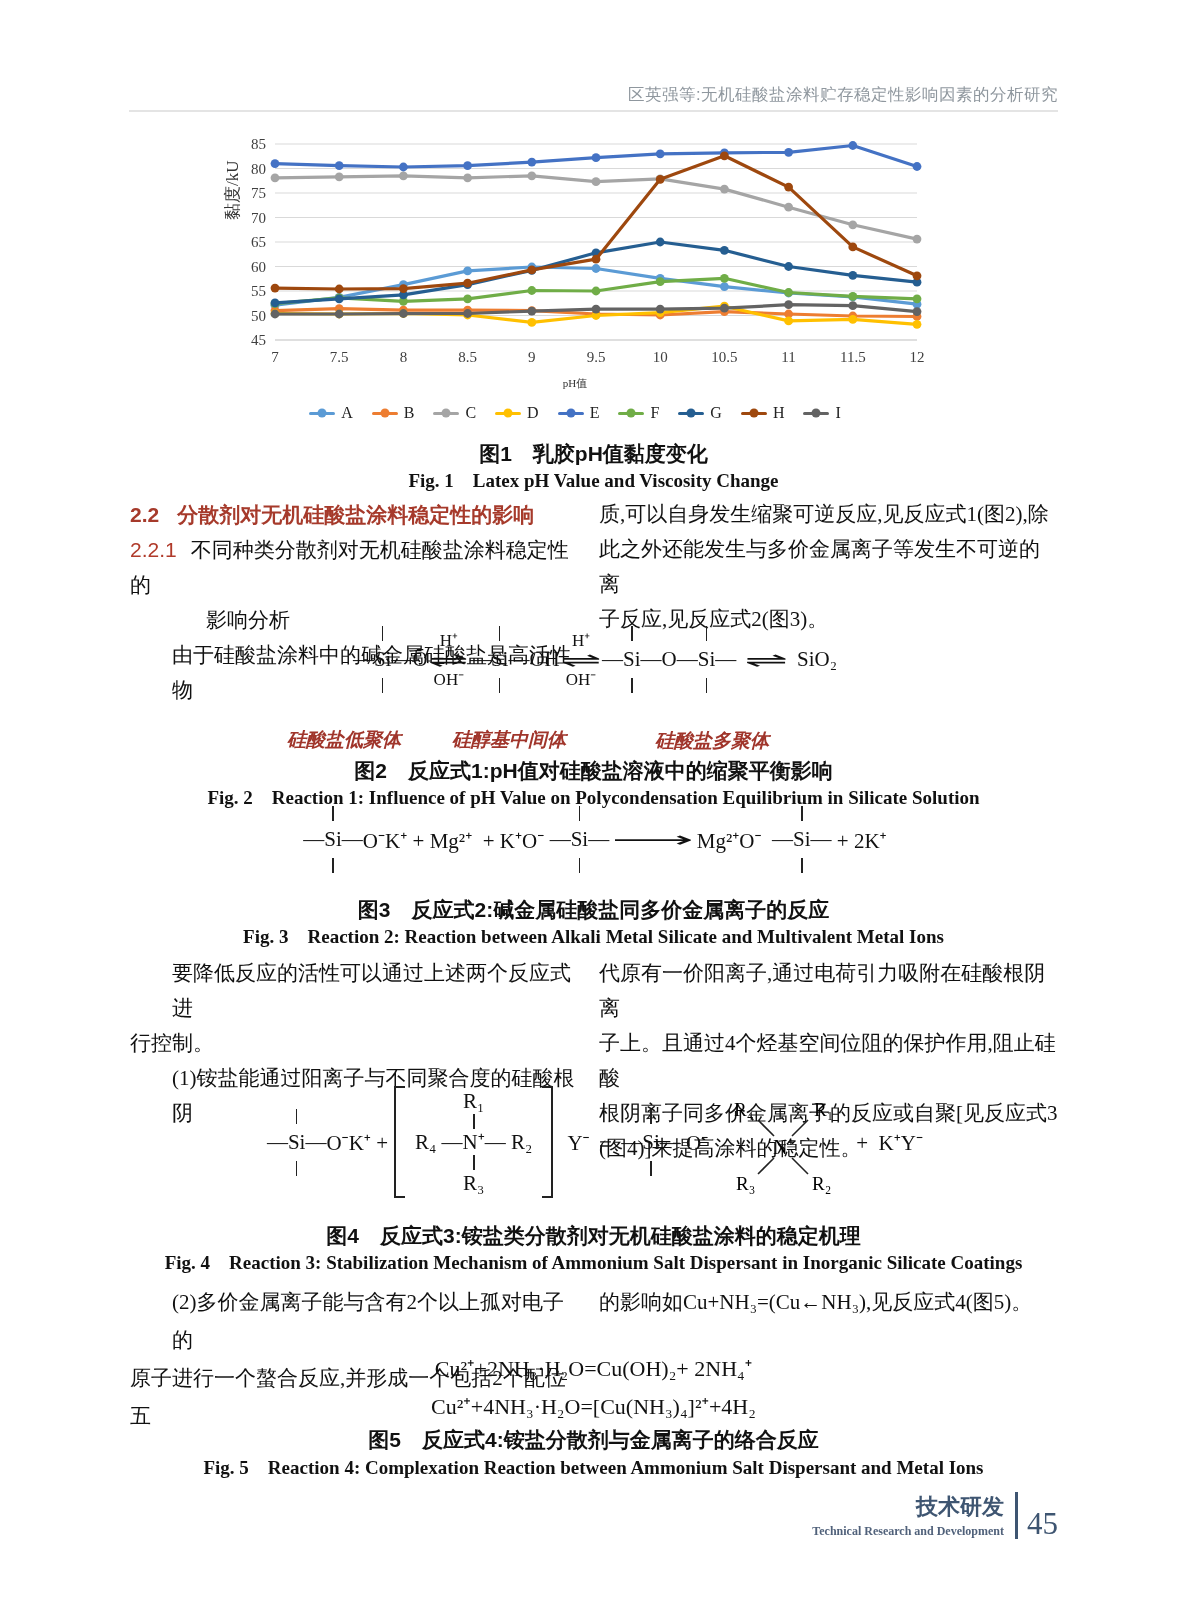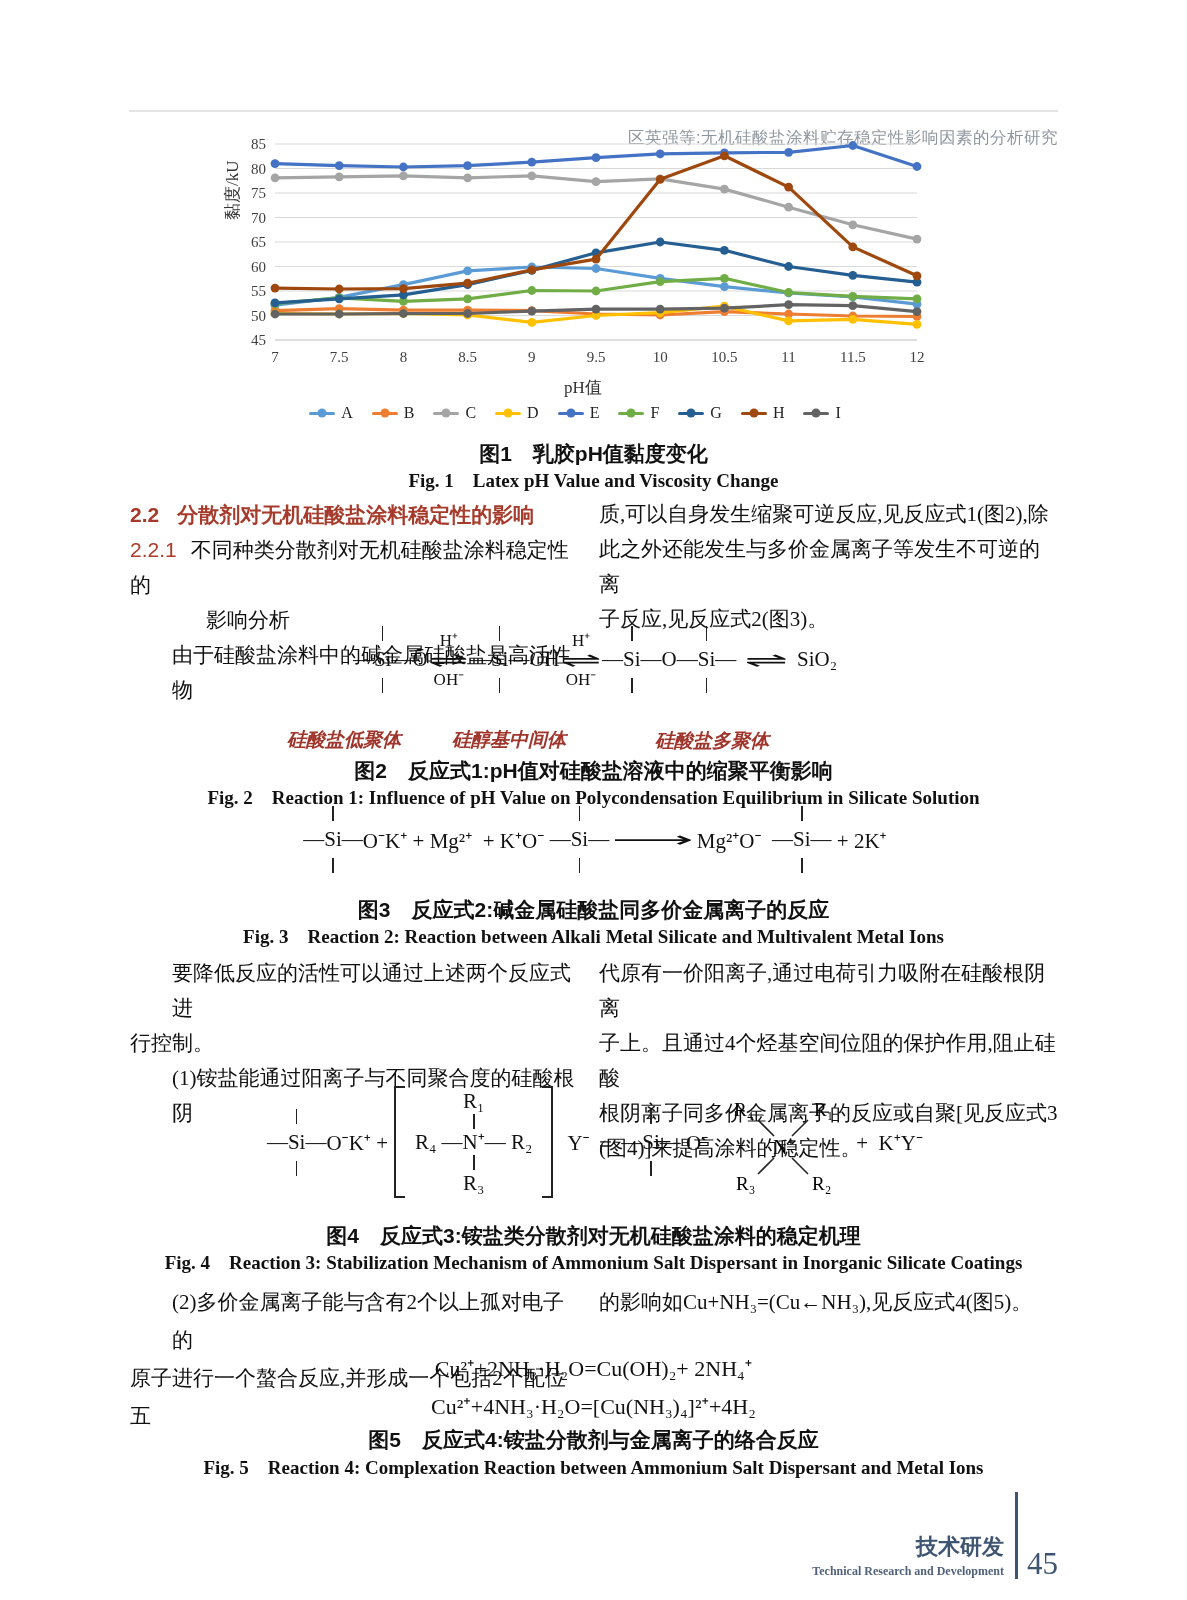--- a/index.html
+++ b/index.html
@@ -1,27 +1,27 @@
 <!DOCTYPE html>
 <html><head>
 <meta charset="utf-8">
 <style>
   html,body{margin:0;padding:0;background:#888;}
   .page{position:relative;width:1187px;height:1600px;background:#ffffff;margin:0 auto;
         font-family:"Liberation Serif", serif;color:#1a1a1a;overflow:hidden;}
   .abs{position:absolute;}
   
   .running-head{top:84px;right:129px;font-family:"Liberation Sans",sans-serif;
-                font-size:16.5px;color:#8f979e;letter-spacing:.5px;margin-top:43px;}
+                font-size:16.5px;color:#8f979e;letter-spacing:.5px;}
   .head-rule{top:110px;left:129px;width:929px;border-top:2px solid #e4e4e4;}
   
   .chart-wrap{top:128px;left:225px;width:700px;height:305px;}
   .chart-ylab{position:absolute;left:-4px;top:92px;transform:rotate(-90deg);transform-origin:left top;
               font-size:17px;color:#333;}
-  .chart-xlab{position:absolute;left:8px;top:248px;width:100%;text-align:center;font-size:17px;color:#333;}
+  .chart-xlab{position:absolute;left:0;top:248px;width:100%;text-align:center;font-size:11px;color:#333;}
   .legend{position:absolute;left:0;top:276px;width:100%;display:flex;justify-content:center;gap:19px;}
   .legend-item{display:flex;align-items:center;gap:6px;font-size:16px;color:#222;}
   .legend-line{position:relative;width:26px;height:3px;border-radius:2px;}
   .legend-line i{position:absolute;left:50%;top:50%;width:9px;height:9px;border-radius:50%;
                  transform:translate(-50%,-50%);display:block;}
   
   .cap-cn{left:0;width:100%;text-align:center;font-family:"Liberation Sans",sans-serif;
           font-weight:bold;font-size:21px;color:#111;}
   .cap-en{left:0;width:100%;text-align:center;font-weight:bold;font-size:19px;color:#111;}
   
@@ -44,21 +44,21 @@
   .plainharpoon{font-size:20px;transform:scaleX(2.6);display:inline-block;margin:0 22px;}
   .longarrow{font-size:22px;transform:scaleX(2.6);display:inline-block;margin:0 28px;}
   .rx-label{position:absolute;font-style:italic;color:#a0352b;font-size:19px;font-weight:bold;}
   .brk{width:9px;align-self:stretch;border:2px solid #222;}
   .brk-l{border-right:none;margin-left:6px;}
   .brk-r{border-left:none;margin-right:6px;}
   .amm-col{display:inline-flex;flex-direction:column;align-items:center;line-height:1.05;padding:4px 10px;}
   .eqline{left:0;width:100%;text-align:center;font-size:22px;color:#111;}
   
   .footer{top:1492px;right:129px;display:flex;align-items:stretch;}
-  .footer .txt{display:flex;flex-direction:column;align-items:flex-end;justify-content:flex-end;margin-top:40px;}
+  .footer .txt{display:flex;flex-direction:column;align-items:flex-end;justify-content:flex-end;}
   .footer .cn{font-family:"Liberation Sans",sans-serif;font-weight:bold;font-size:22px;color:#3e5571;}
   .footer .en{font-size:12px;font-weight:bold;color:#50617a;margin-top:2px;}
   .footer .bar{width:3px;background:#3e5571;margin:0 9px 0 11px;}
   .footer .pg{font-size:31px;color:#3e5571;align-self:flex-end;line-height:1;}
   .tick{font-size:15px;fill:#404040;font-family:"Liberation Serif",serif;}
 </style>
 </head>
 <body>
 
 <div class="page">

